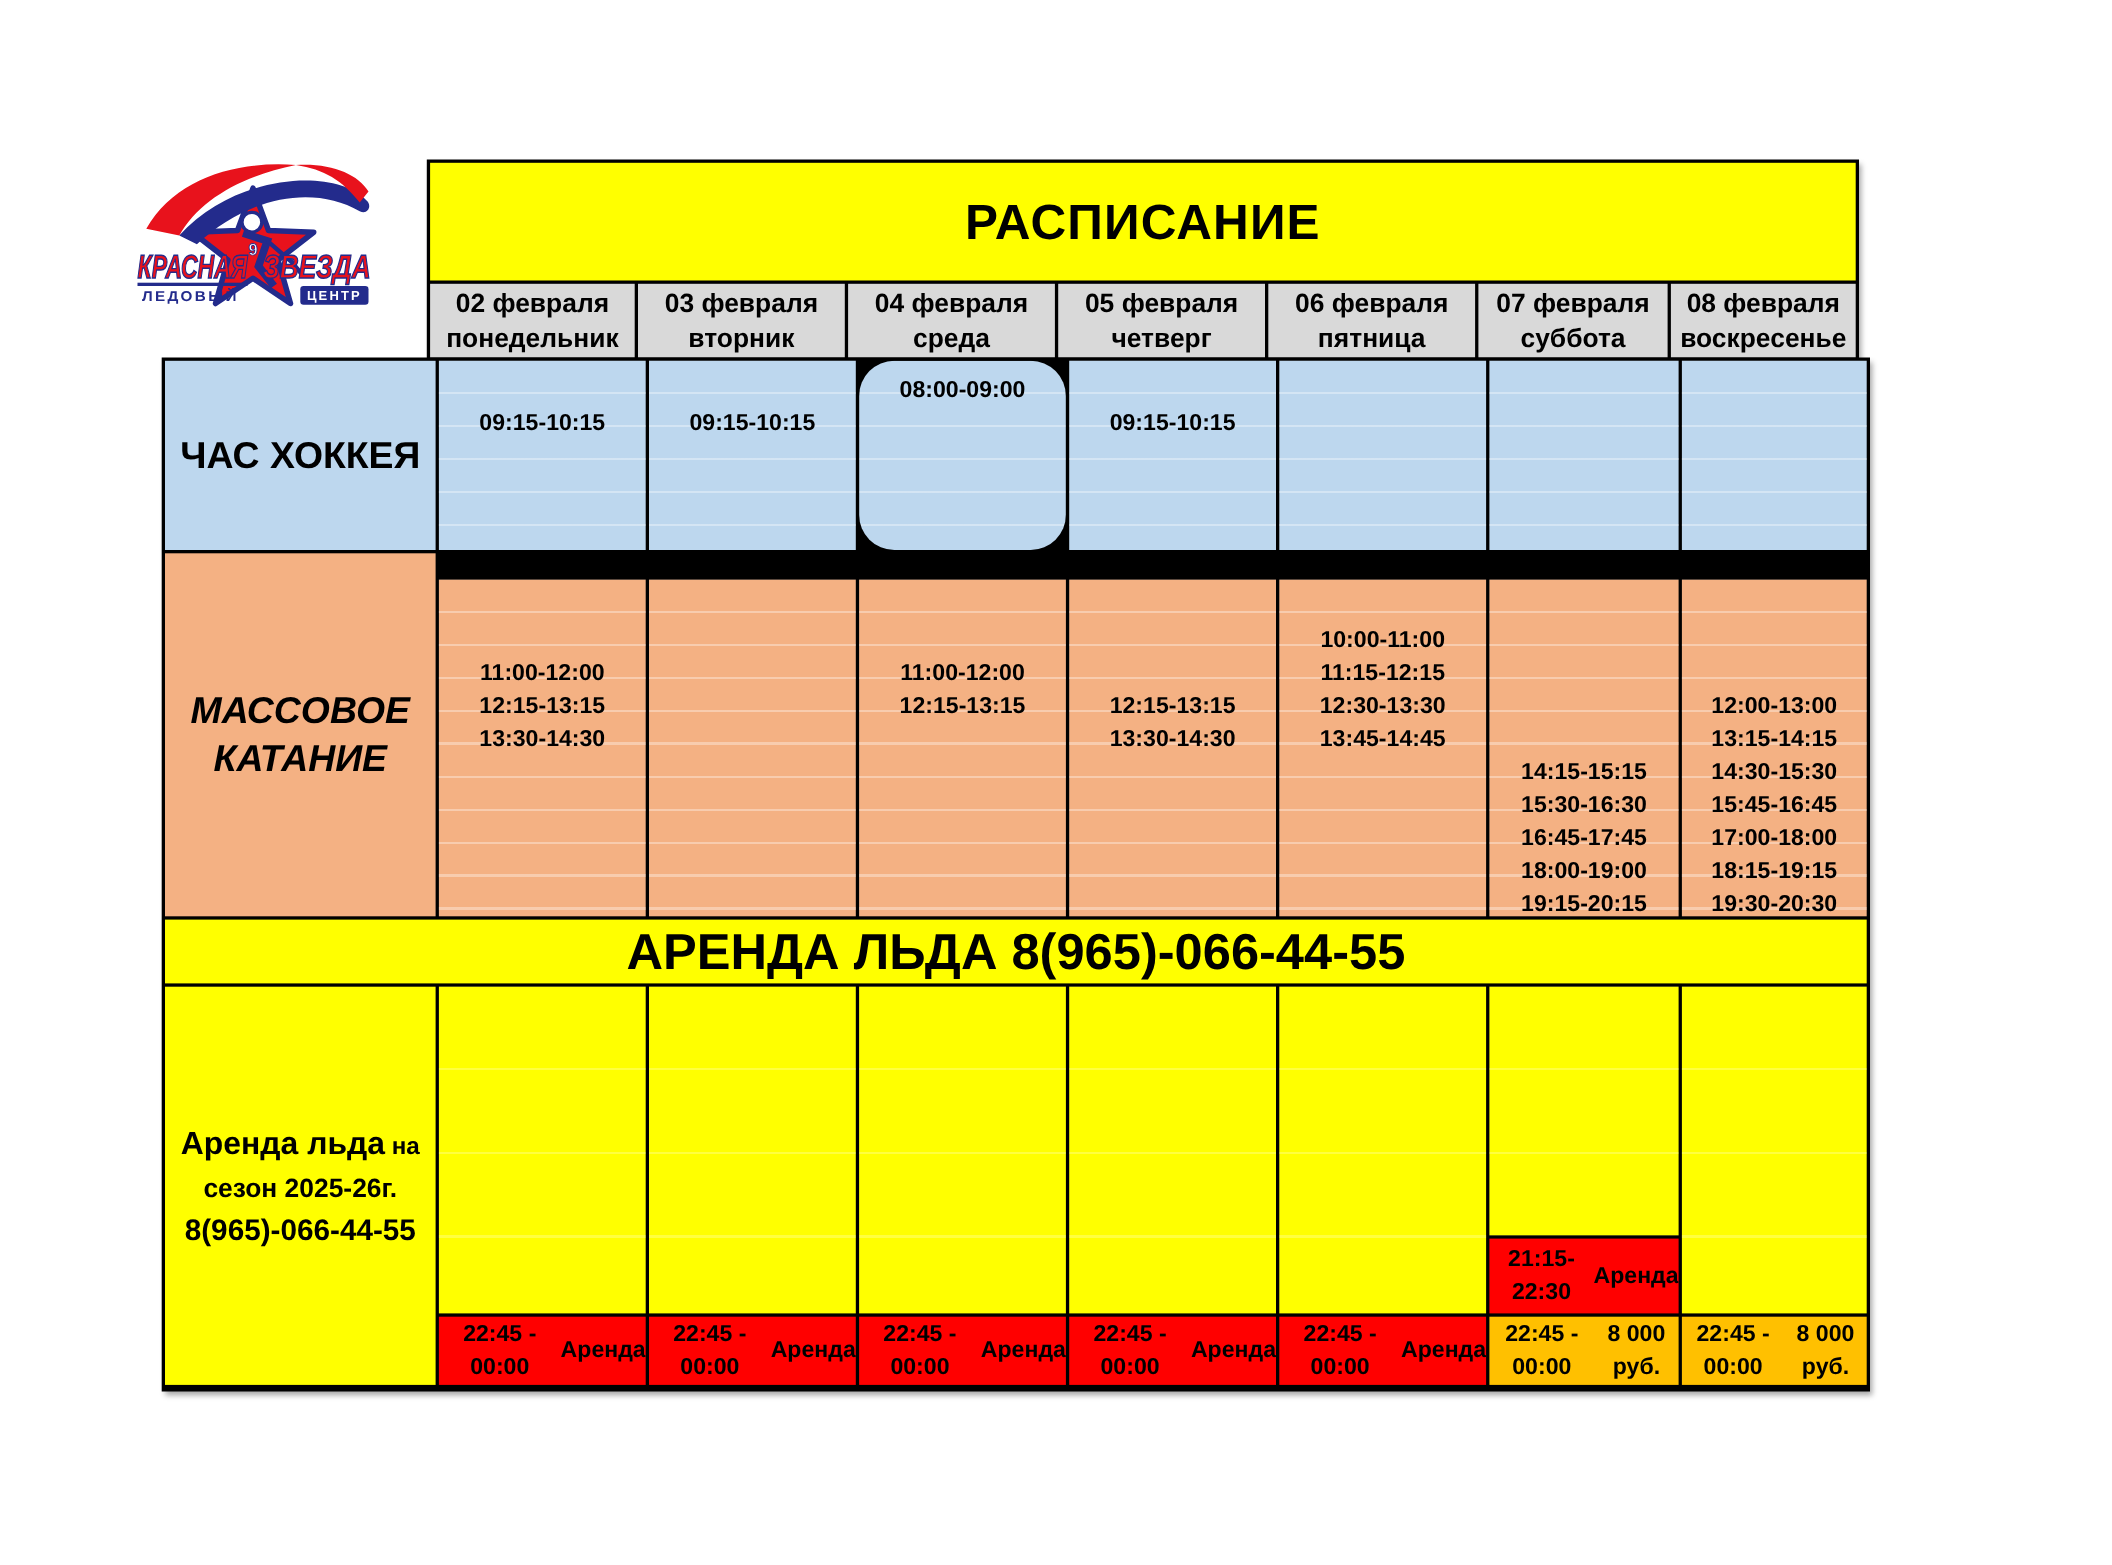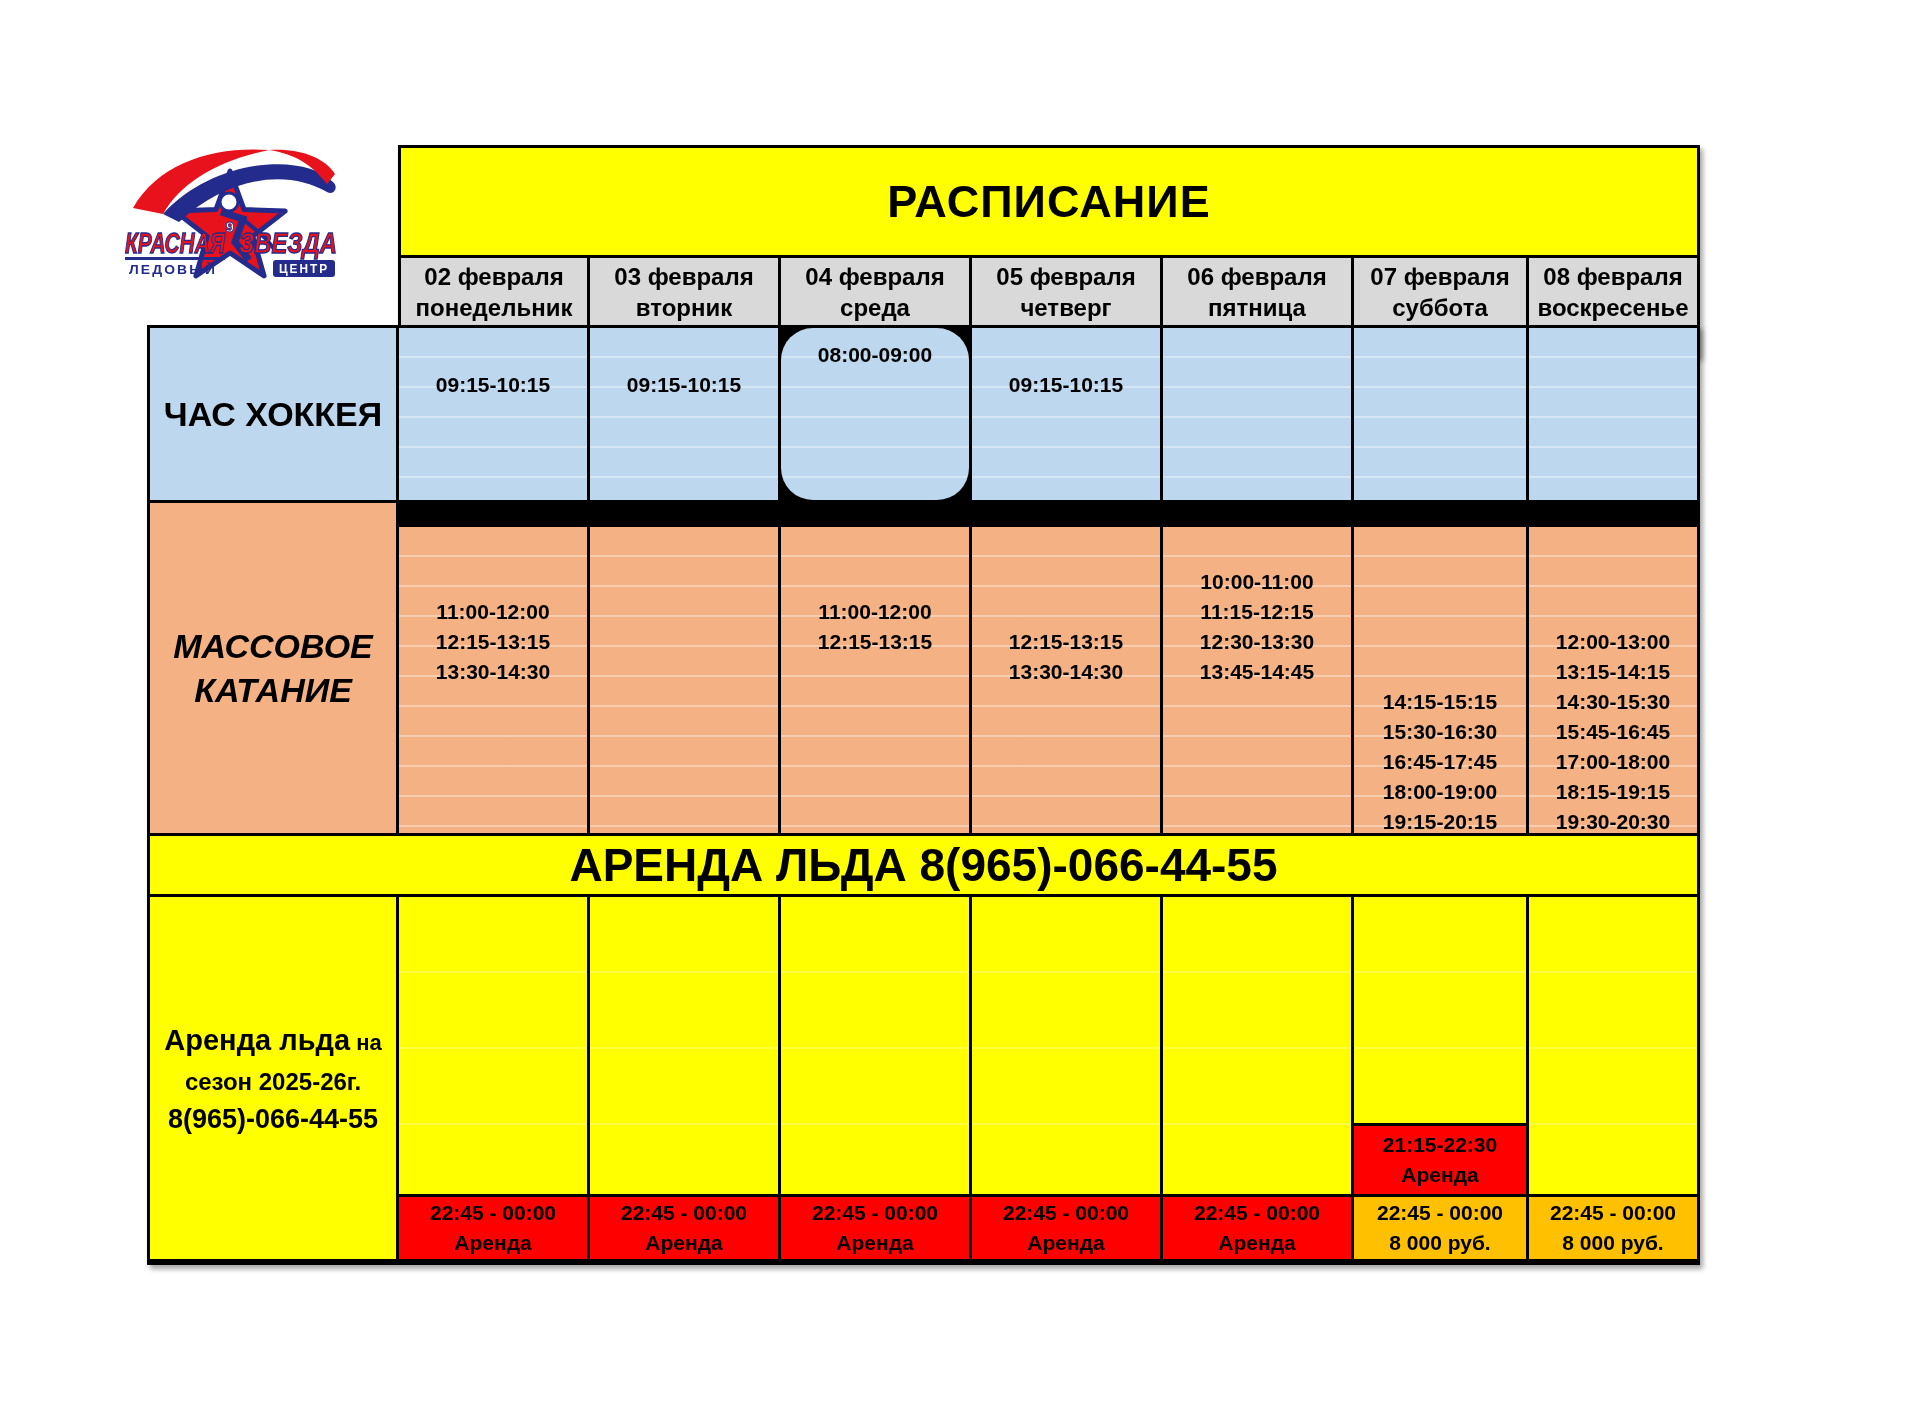--- a/index.html
+++ b/index.html
@@ -2,21 +2,21 @@
 <html><head>
 <meta charset="utf-8">
 <style>
   html,body{margin:0;padding:0;background:#fff;}
   .canvas{position:relative;width:1920px;height:1423px;background:#fff;overflow:hidden;
           font-family:"Liberation Sans",sans-serif;color:#000;}
 
   
   .grid{position:absolute;background:#000;display:grid;gap:3px;
         box-shadow:3px 4px 5px rgba(0,0,0,.35);}
-  .grid-top{left:398px;top:145px;width:1302px;height:212px;
+  .grid-top{left:388px;top:145px;width:1302px;height:212px;
             padding:3px 3px 0 3px;box-sizing:border-box;
             grid-template-columns:186px 188px 188px 188px 188px 172px 168px;
             grid-template-rows:107px 67px;}
   .grid-main{left:147px;top:325px;width:1553px;height:940px;
              padding:3px;box-sizing:border-box;
              grid-template-columns:246px 188px 188px 188px 188px 188px 172px 168px;
              grid-template-rows:172px 330px 58px 226px 68px 62px;}
 
   .cell{background:#fff;overflow:hidden;}
 
@@ -53,21 +53,21 @@
           font-size:46px;font-weight:bold;}
 
   .rent-label{grid-column:1;grid-row:4/7;background:#FFFF00;display:flex;flex-direction:column;
               align-items:center;justify-content:center;text-align:center;font-weight:bold;}
   .rent-label .l1{font-size:29px;line-height:42px;}
   .rent-label .l1 .sfx{font-size:22px;}
   .rent-label .l2{font-size:24px;line-height:36px;}
   .rent-label .l3{font-size:27px;line-height:38px;}
 
   
-  .slot{display:flex;flex-direction:column;align-items:center;justify-content:center;
+  .slot{display:flex;flex-direction:row;align-items:center;justify-content:center;
         font-size:21px;font-weight:bold;line-height:30px;text-align:center;}
 
   
   .logo{position:absolute;left:123px;top:146px;width:218px;height:180px;}
 </style>
 </head>
 <body>
 
 <div class="canvas">
 

